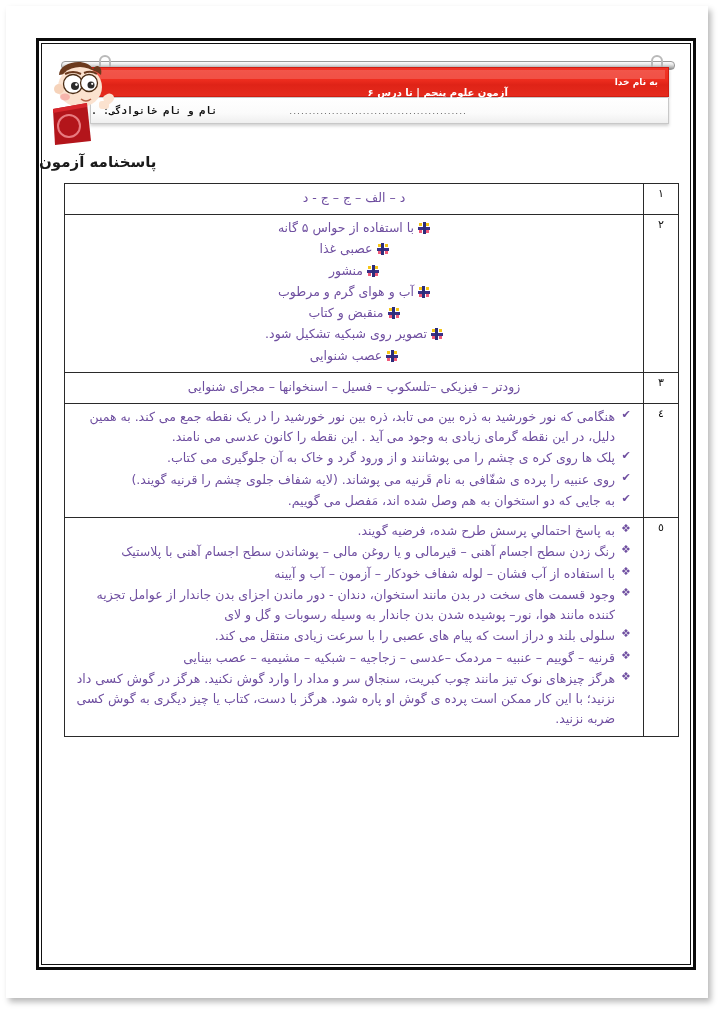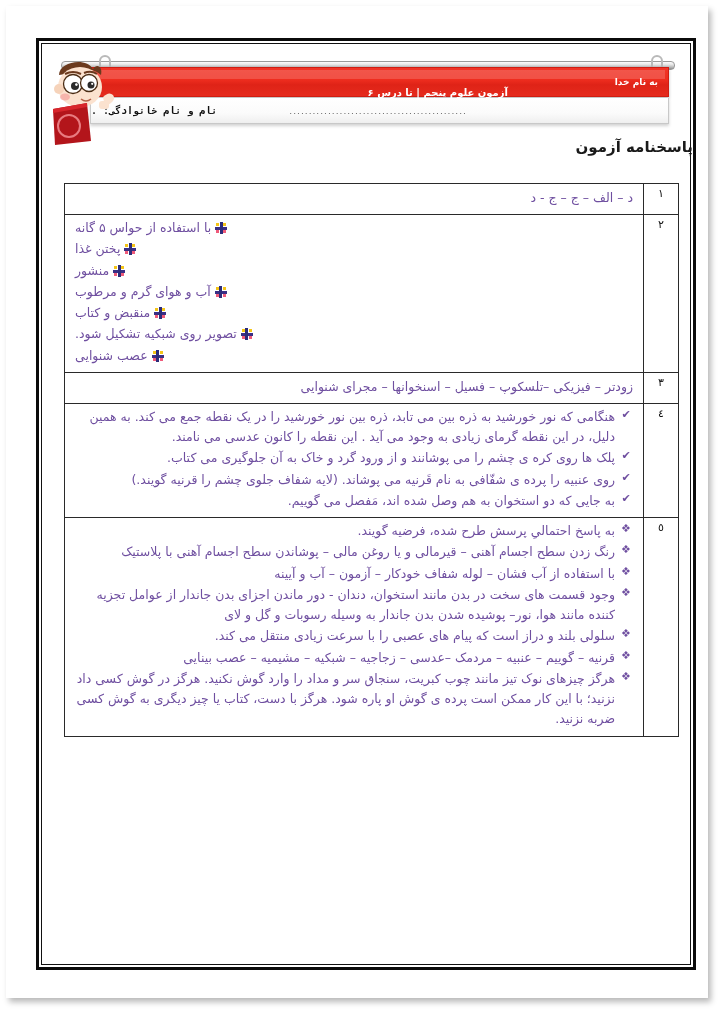--- a/index.html
+++ b/index.html
@@ -167,22 +167,22 @@
     top: 6px;
     width: 78px;
     height: 92px;
   }
 
   
   .doc-title {
     position: absolute;
     left: 0;
     right: 0;
-    top: 97px;
-    text-align: right;
+    top: 112px;
+    text-align: left;
     font-size: 15px;
     font-weight: bold;
     color: #1a1a1a;
     letter-spacing: 1.5px;
     font-family: "DejaVu Sans", "Liberation Sans", sans-serif;
   }
 
   
   .ans-table {
     position: absolute;
@@ -242,21 +242,21 @@
     width: 14px;
     height: 14px;
     line-height: 14px;
     text-align: center;
     font-size: 11px;
   }
 
   
   ul.blist.narrow > li {
     padding-right: 0;
-    text-align: left;
+    text-align: center;
   }
   ul.blist.narrow > li .li-inner {
     display: inline-block;
     position: relative;
     padding-right: 16px;
   }
   ul.blist.narrow > li .li-inner > .bullet {
     position: absolute;
     right: 0;
     top: 2px;
@@ -291,21 +291,21 @@
     color: #6f4fa0;
     font-weight: bold;
     font-size: 12px;
   }
   
   .bullet-diamond {
     color: #6f4fa0;
     font-size: 11px;
   }
 
-  .dash-sep { white-space: nowrap; text-align: right; }
+  .dash-sep { white-space: nowrap; }
 </style>
 </head>
 <body>
 
 <div class="page">
   <div class="sheet">
 
     <div class="frame">
       <div class="frame-inner"></div>
 
@@ -371,21 +371,21 @@
           <tr>
             <td class="col-num">٢</td>
             <td class="col-body">
               <ul class="blist narrow">
                 <li><span class="li-inner">
                   <span class="bullet"><span class="bullet-plus"><i class="h"></i><i class="v"></i><i class="ytl"></i><i class="ytr"></i><i class="pbl"></i><i class="pbr"></i></span></span>
                   <span>با استفاده از حواس ۵ گانه</span>
                 </span></li>
                 <li><span class="li-inner">
                   <span class="bullet"><span class="bullet-plus"><i class="h"></i><i class="v"></i><i class="ytl"></i><i class="ytr"></i><i class="pbl"></i><i class="pbr"></i></span></span>
-                  <span>پختن غذا</span>
+                  <span>عصبی غذا</span>
                 </span></li>
                 <li><span class="li-inner">
                   <span class="bullet"><span class="bullet-plus"><i class="h"></i><i class="v"></i><i class="ytl"></i><i class="ytr"></i><i class="pbl"></i><i class="pbr"></i></span></span>
                   <span>منشور</span>
                 </span></li>
                 <li><span class="li-inner">
                   <span class="bullet"><span class="bullet-plus"><i class="h"></i><i class="v"></i><i class="ytl"></i><i class="ytr"></i><i class="pbl"></i><i class="pbr"></i></span></span>
                   <span>آب و هوای گرم و مرطوب</span>
                 </span></li>
                 <li><span class="li-inner">

